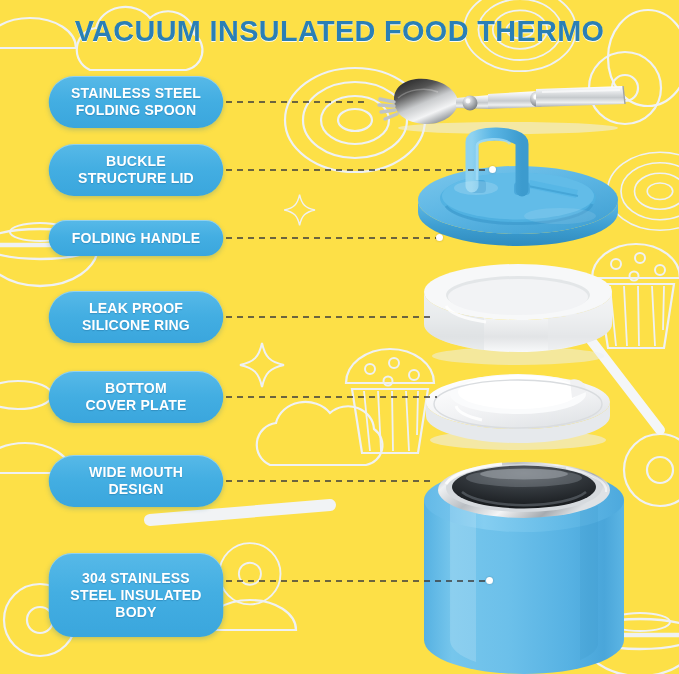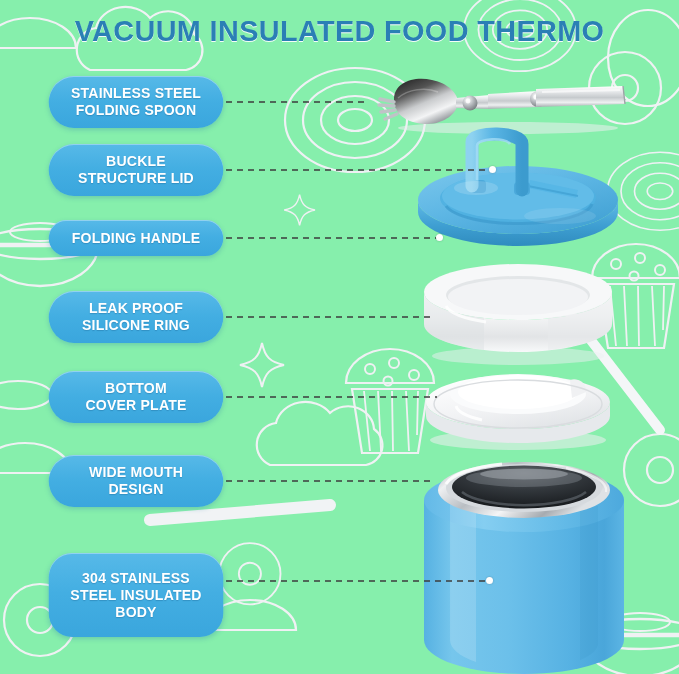--- a/index.html
+++ b/index.html
@@ -9,21 +9,21 @@
     height: 674px;
     overflow: hidden;
     background: #ffffff;
     font-family: "Liberation Sans", sans-serif;
   }
 
   #infographic {
     position: relative;
     width: 679px;
     height: 674px;
-    background: #86efac;
+    background: #fde047;
     overflow: hidden;
   }
 
   
   .wm-layer {
     position: absolute;
     inset: 0;
     pointer-events: none;
   }
   .wm-layer svg { display: block; width: 679px; height: 674px; }

